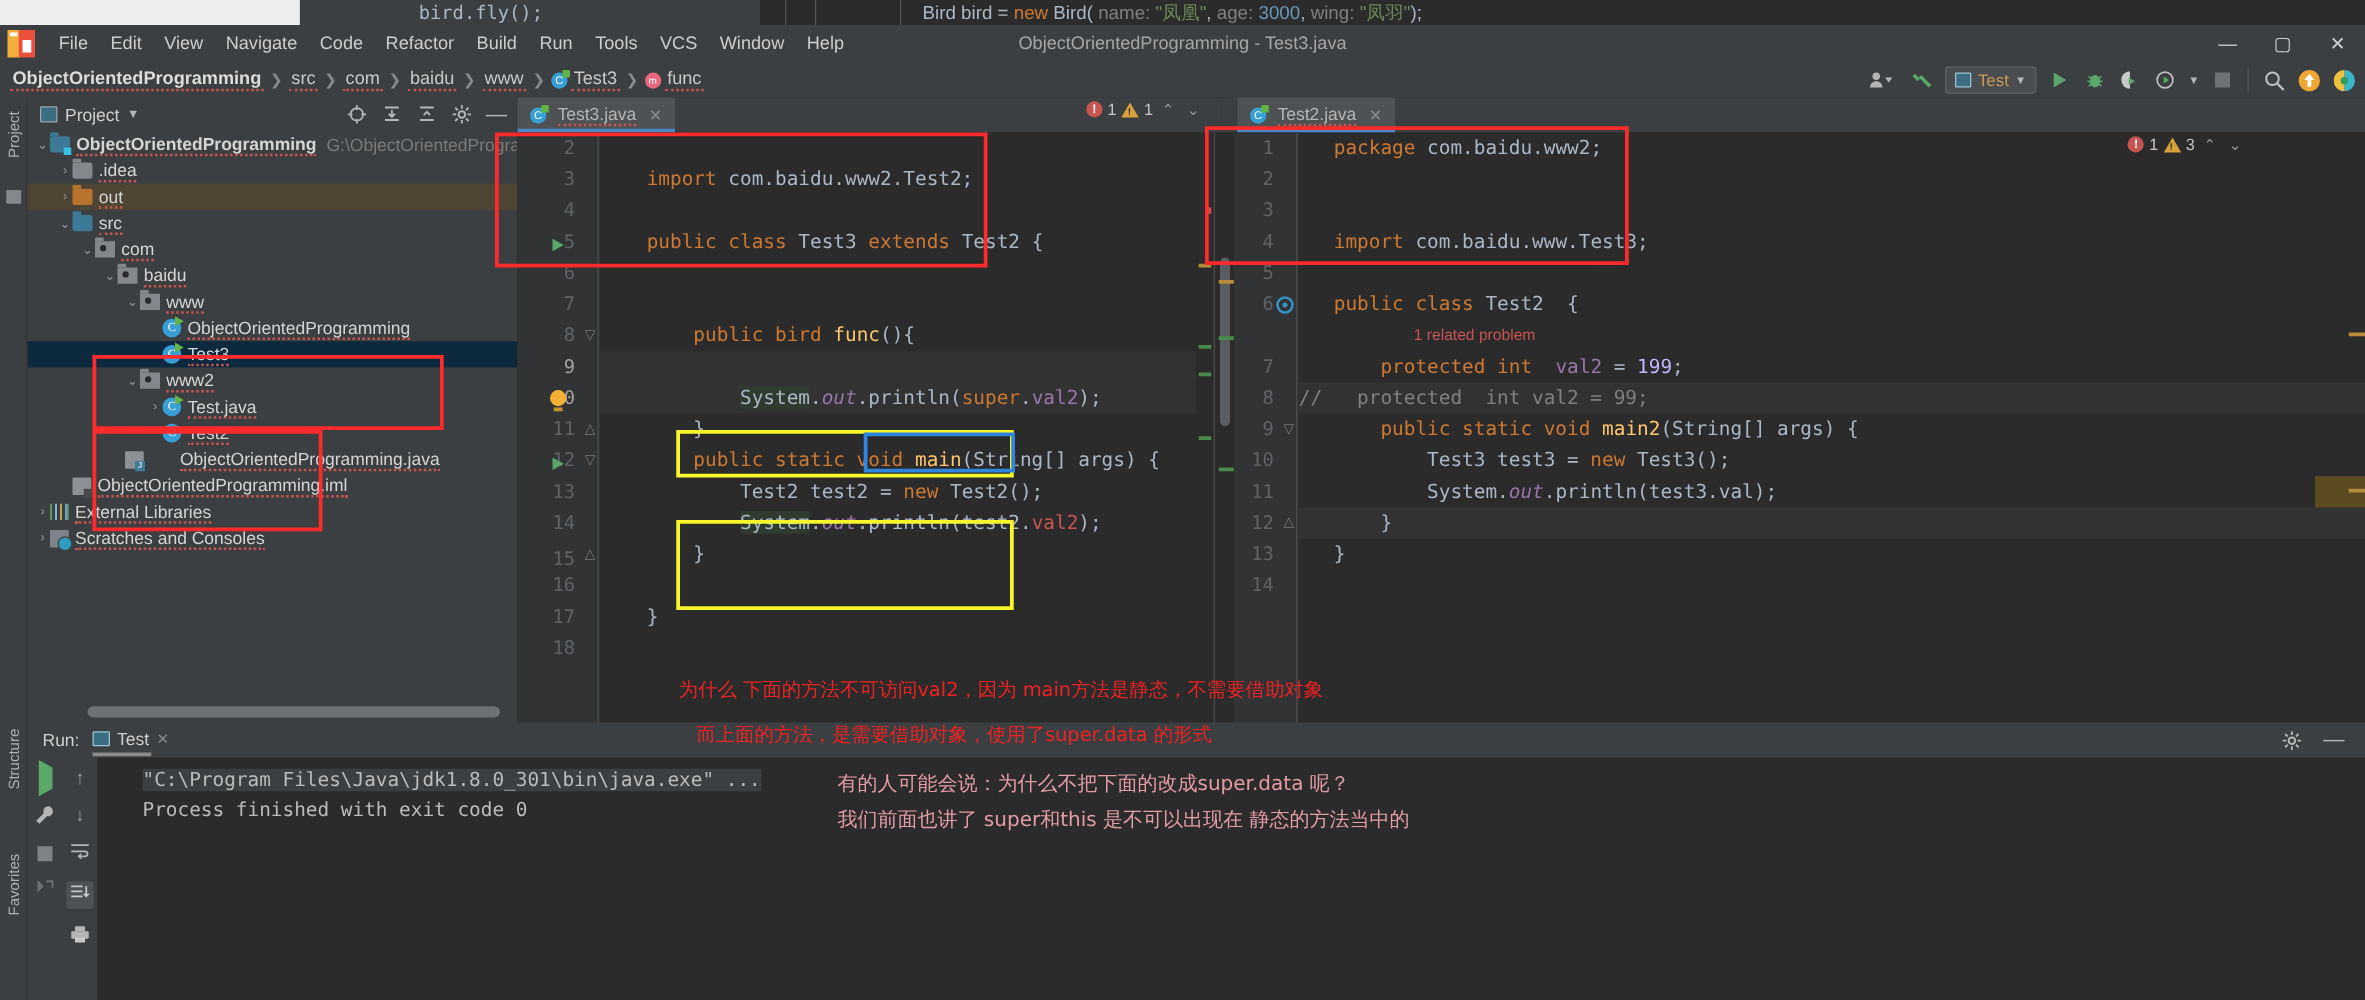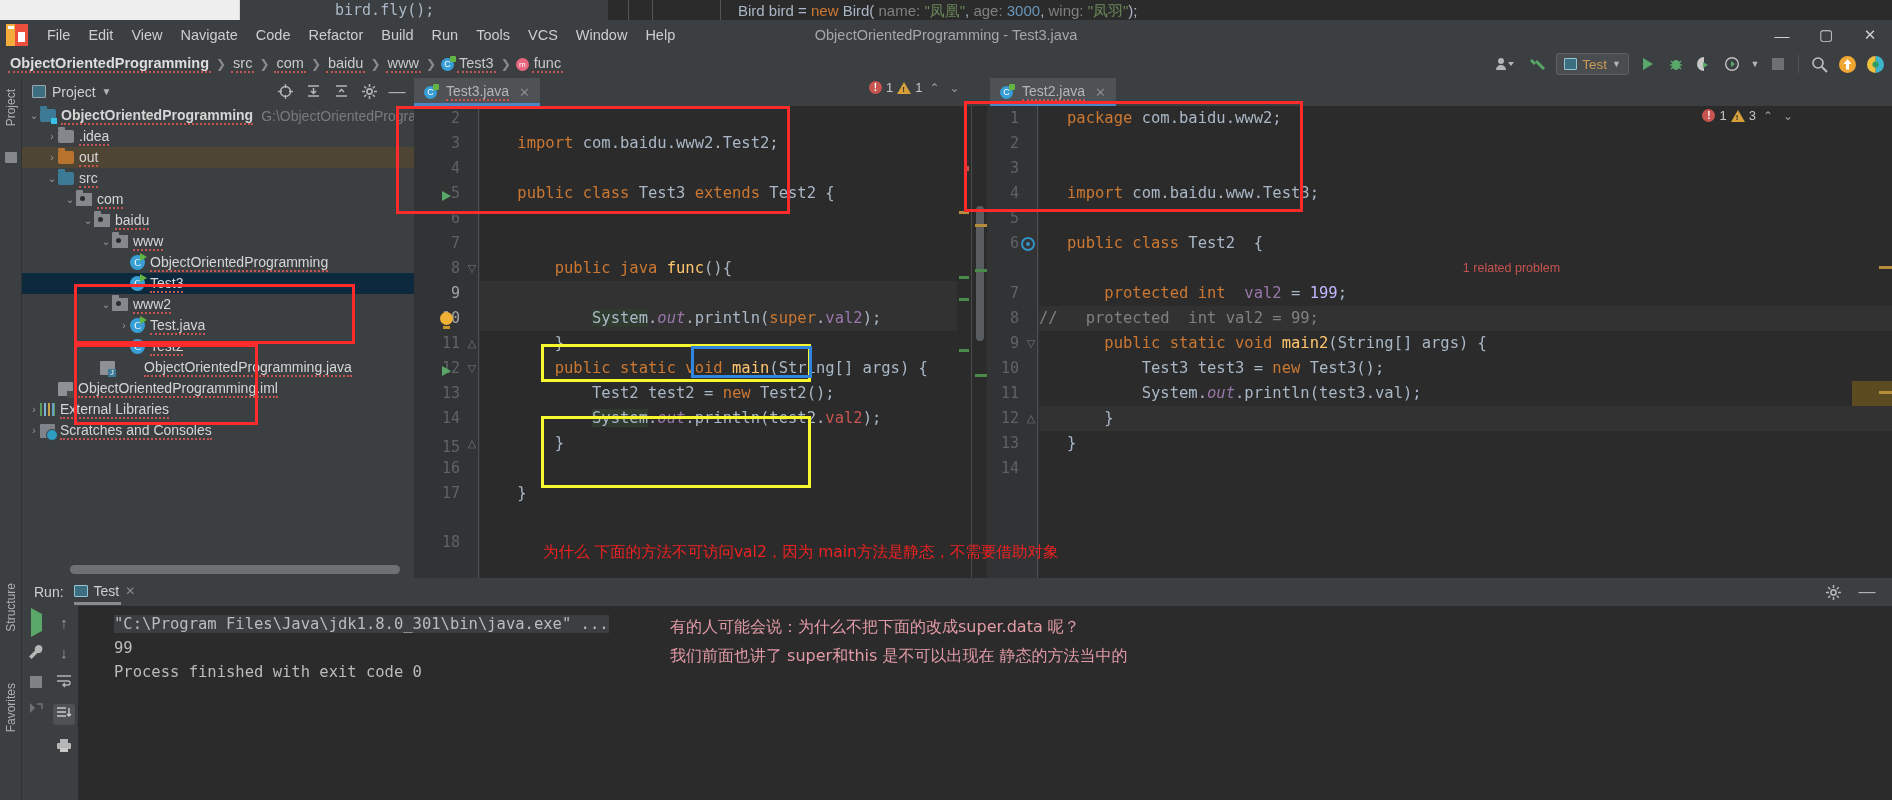--- a/index.html
+++ b/index.html
@@ -147,21 +147,21 @@
   .kw   { color:#cc7832; }
   .txt  { color:#a9b7c6; }
   .fld  { color:#9876aa; }
   .fldi { color:#9876aa; font-style:italic; }
   .mth  { color:#ffc66d; }
   .cmt  { color:#808080; }
   .num  { color:#c4b5fd; }
   .err  { color:#c75450; }
   .sysh { background:#2f3b2f; }
   .caret { display:inline-block; width:1px; height:17px; background:#bbb; vertical-align:-3px; margin-right:-1px;}
-  .relprob { color:#c75450; font-size:12.5px; font-family:"Liberation Sans",sans-serif;text-align:center; }
+  .relprob { color:#c75450; font-size:12.5px; font-family:"Liberation Sans",sans-serif; }
 
   .scrollcol { position:absolute; right:0; top:0; bottom:0; width:14px; }
   .mk { position:absolute; right:2px; width:10px; height:3px; }
   .vthumb { position:absolute; right:2px; width:8px; background:#5a5d5f; border-radius:4px; }
 
   
   #runpanel { position:absolute; left:22px; right:0; top:500px; bottom:0; background:#3c3f41; }
   #runhead { height:28px; display:flex; align-items:center; padding-left:12px; gap:10px; }
   #runhead .lbl { font-size:14px; color:#cfcfcf; }
   .rtab { display:flex; align-items:center; gap:6px; font-size:14px; color:#cfcfcf; position:relative; padding-bottom:3px;}
@@ -479,34 +479,34 @@
         <div class="fold" style="top:225px;">△</div>
         <div class="ln" style="top:250px;">12</div>
         <div class="grun" style="top:260px;"></div>
         <div class="fold" style="top:250px;">▽</div>
         <div class="ln" style="top:275px;">13</div>
         <div class="ln" style="top:300px;">14</div>
         <div class="ln" style="top:329px;">15</div>
         <div class="fold" style="top:325px;">△</div>
         <div class="ln" style="top:350px;">16</div>
         <div class="ln" style="top:375px;">17</div>
-        <div class="ln" style="top:400px;margin-top:24px;">18</div>
+        <div class="ln" style="top:400px;">18</div>
 
         <div style="position:absolute;left:64px;top:0;bottom:0;width:1px;background:#4d5052;"></div>
         <div style="position:absolute;left:0;top:175px;height:25px;left:66px;right:14px;border-top:1px solid #323232;border-bottom:1px solid #323232;background:#323232;"></div>
         <div style="position:absolute;left:0;top:200px;height:25px;left:66px;right:14px;background:#323232;"></div>
 
         <div class="code-area">
           <div class="cl"></div>
           <div class="cl"><span class="kw">    import</span><span class="txt"> com.baidu.www2.Test2;</span></div>
           <div class="cl"></div>
           <div class="cl"><span class="kw">    public class </span><span class="txt">Test3</span><span class="kw"> extends </span><span class="txt">Test2 {</span></div>
           <div class="cl"></div>
           <div class="cl"></div>
-          <div class="cl"><span class="kw">        public java </span><span class="mth">func</span><span class="txt">(){</span></div>
+          <div class="cl"><span class="kw">        public bird </span><span class="mth">func</span><span class="txt">(){</span></div>
           <div class="cl"></div>
           <div class="cl"><span class="txt">            </span><span class="caret"></span><span class="sysh txt">System</span><span class="txt">.</span><span class="fldi">out</span><span class="txt">.println(</span><span class="kw">super</span><span class="txt">.</span><span class="fld">val2</span><span class="txt">);</span></div>
           <div class="cl"><span class="txt">        }</span></div>
           <div class="cl"><span class="kw">        public static void </span><span class="mth">main</span><span class="txt">(String[] args) {</span></div>
           <div class="cl"><span class="txt">            Test2 test2 = </span><span class="kw">new </span><span class="txt">Test2();</span></div>
           <div class="cl"><span class="txt">            </span><span class="sysh txt">System</span><span class="txt">.</span><span class="fldi">out</span><span class="txt">.println(test2.</span><span class="err">val2</span><span class="txt">);</span></div>
           <div class="cl"><span class="txt">        }</span></div>
           <div class="cl"></div>
           <div class="cl"><span class="txt">    }</span></div>
           <div class="cl"></div>
@@ -653,33 +653,33 @@
                 <rect x="4" y="1" width="8" height="4" fill="#b5b5b5"></rect>
                 <rect x="1" y="5" width="14" height="6" rx="1" fill="#b5b5b5"></rect>
                 <rect x="4" y="10" width="8" height="4" fill="#c8c8c8"></rect>
               </svg>
           </span>
         </div>
       </div>
 
       <div id="console">
         <div class="coutline"><span class="hl">"C:\Program Files\Java\jdk1.8.0_301\bin\java.exe" ...</span></div>
-        <div class="coutline">99</div>
         <div class="coutline"></div>
         <div class="coutline">Process finished with exit code 0</div>
       </div>
     </div>
 
     <div class="rbox" style="left:396px; top:28px;  width:394px; height:108px;"></div>
     <div class="rbox" style="left:74px;  top:206px; width:281px; height:60px;"></div>
     <div class="rbox" style="left:74px;  top:266px; width:184px; height:81px;"></div>
     <div class="rbox" style="left:964px; top:23px; width:339px; height:111px;"></div>
 
     <div class="ybox" style="left:541px; top:266px; width:270px; height:38px;"></div>
     <div class="bbox" style="left:691px; top:268px; width:121px; height:32px;"></div>
     <div class="ybox" style="left:541px; top:338px; width:270px; height:72px;"></div>
 
     <div class="anno red" style="left:543px; top:464px;">为什么 下面的方法不可访问val2，因为 main方法是静态，不需要借助对象</div>
+    <div class="anno red" style="left:557px; top:500px;">而上面的方法，是需要借助对象，使用了super.data 的形式</div>
     <div class="anno pink" style="left:670px; top:539px;">有的人可能会说：为什么不把下面的改成super.data 呢？</div>
     <div class="anno pink" style="left:670px; top:568px;">我们前面也讲了 super和this 是不可以出现在 静态的方法当中的</div>
 
   </div>
 </div>
 
 </body></html>

